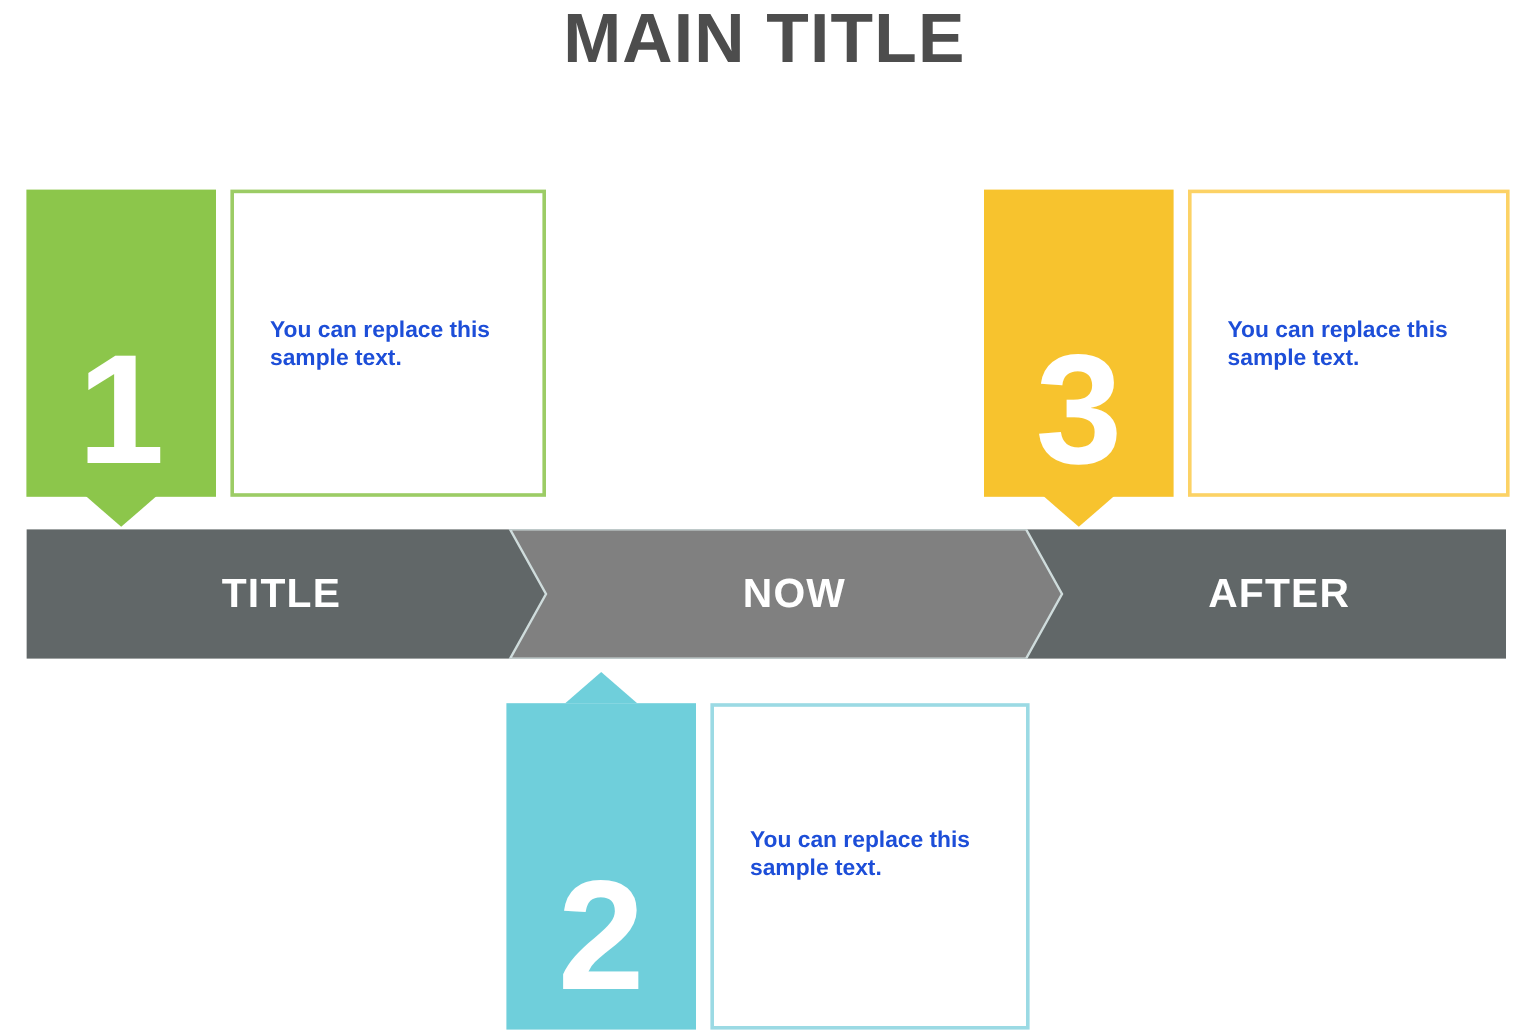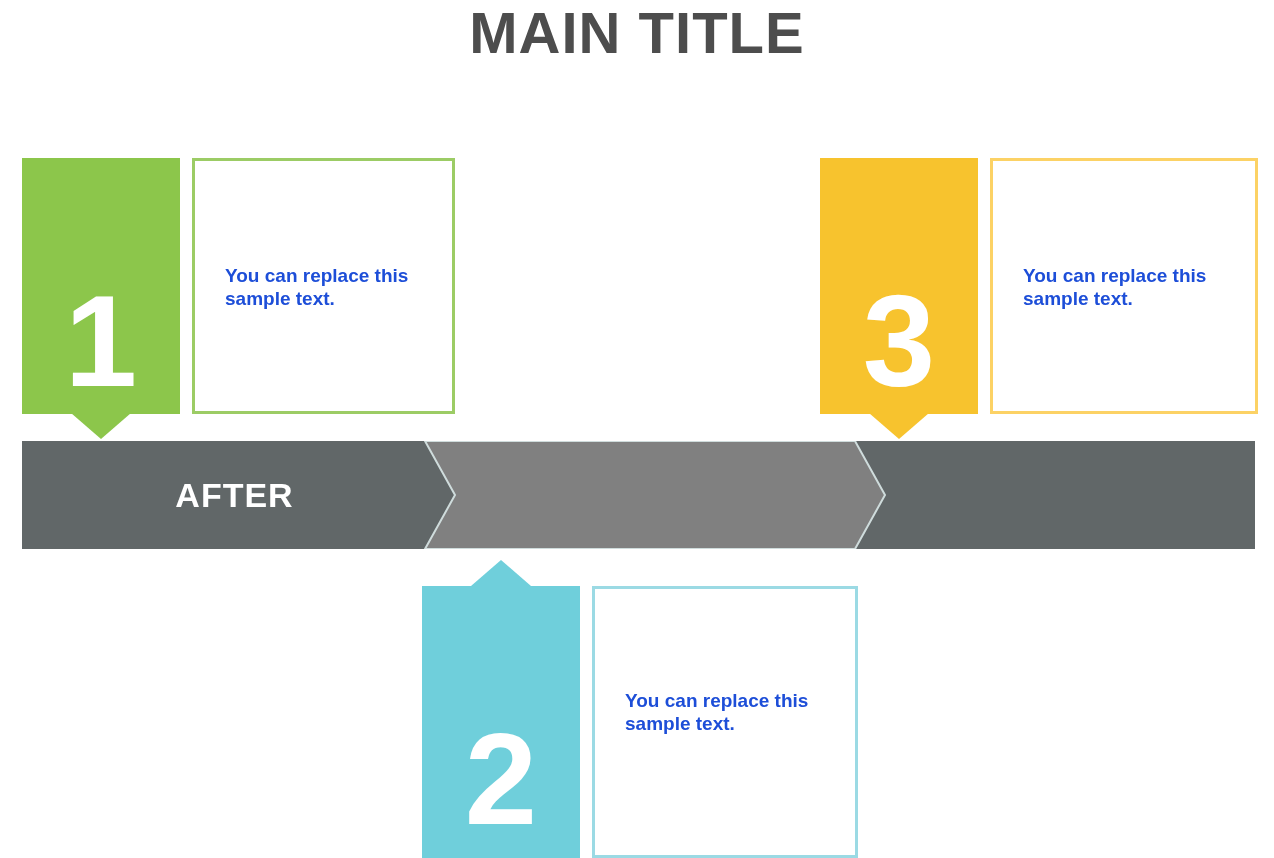--- a/index.html
+++ b/index.html
@@ -211,21 +211,23 @@
 </div>
 
 <div id="banner">
   <svg width="1233" height="108" viewBox="0 0 1233 108">
 
     <rect x="0" y="0" width="1233" height="108" fill="#616768"></rect>
 
     <polygon points="403,0 833,0 863,54 833,108 403,108 433,54" fill="#808080" stroke="#CFDCDC" stroke-width="2"></polygon>
   </svg>
 
-  <div class="banner-label" id="label-before">AFTER</div>
+  <div class="banner-label" id="label-before">TITLE</div>
+  <div class="banner-label" id="label-now">NOW</div>
+  <div class="banner-label" id="label-after">AFTER</div>
 </div>
 
 <div class="callout">
   <div class="pointer-up" id="step2-pointer"></div>
   <div class="num-block" id="step2-block">
     <div class="num">2</div>
   </div>
   <div class="text-card" id="step2-card">
     <div class="card-text">You can replace this sample text.</div>
   </div>

